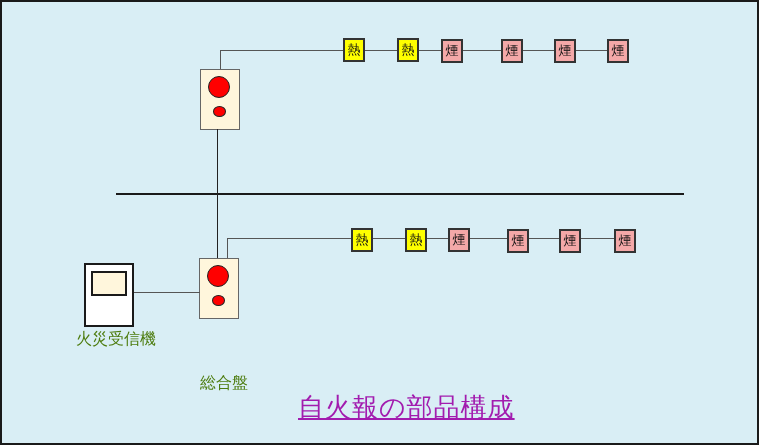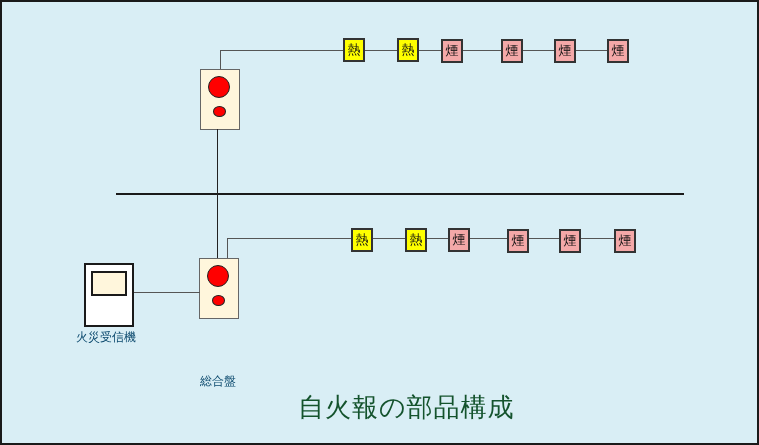--- a/index.html
+++ b/index.html
@@ -32,22 +32,22 @@
   .det.heat { background: #ffff00; }
   .det.smoke { background: #f4a8a8; }
   .receiver {
     position: absolute; left: 82px; top: 261px; width: 46px; height: 60px;
     background: #ffffff; border: 2px solid #1a1a1a;
   }
   .receiver .screen {
     position: absolute; left: 5px; top: 6px; width: 32px; height: 21px;
     background: #fff6dc; border: 2px solid #1a1a1a;
   }
-  .label { position: absolute; font-size: 12px; color: #0c4a6e; white-space: nowrap; }
-  .title { position: absolute; font-size: 26px; color: #14532d; white-space: nowrap; letter-spacing: 1px; }
+  .label { position: absolute; font-size: 16px; color: #4d7c0f; white-space: nowrap; }
+  .title { position: absolute; font-size: 26px; color: #a21caf; white-space: nowrap; letter-spacing: 1px; text-decoration: underline; }
 </style>
 </head>
 <body>
 
 <div id="canvas">
 
   <div class="line vline" style="left:218px; top:48px; height:20px;"></div>
   <div class="line hline" style="left:218px; top:48px; width:390px;"></div>
 
   <div class="panel" style="left:198px; top:67px;">

